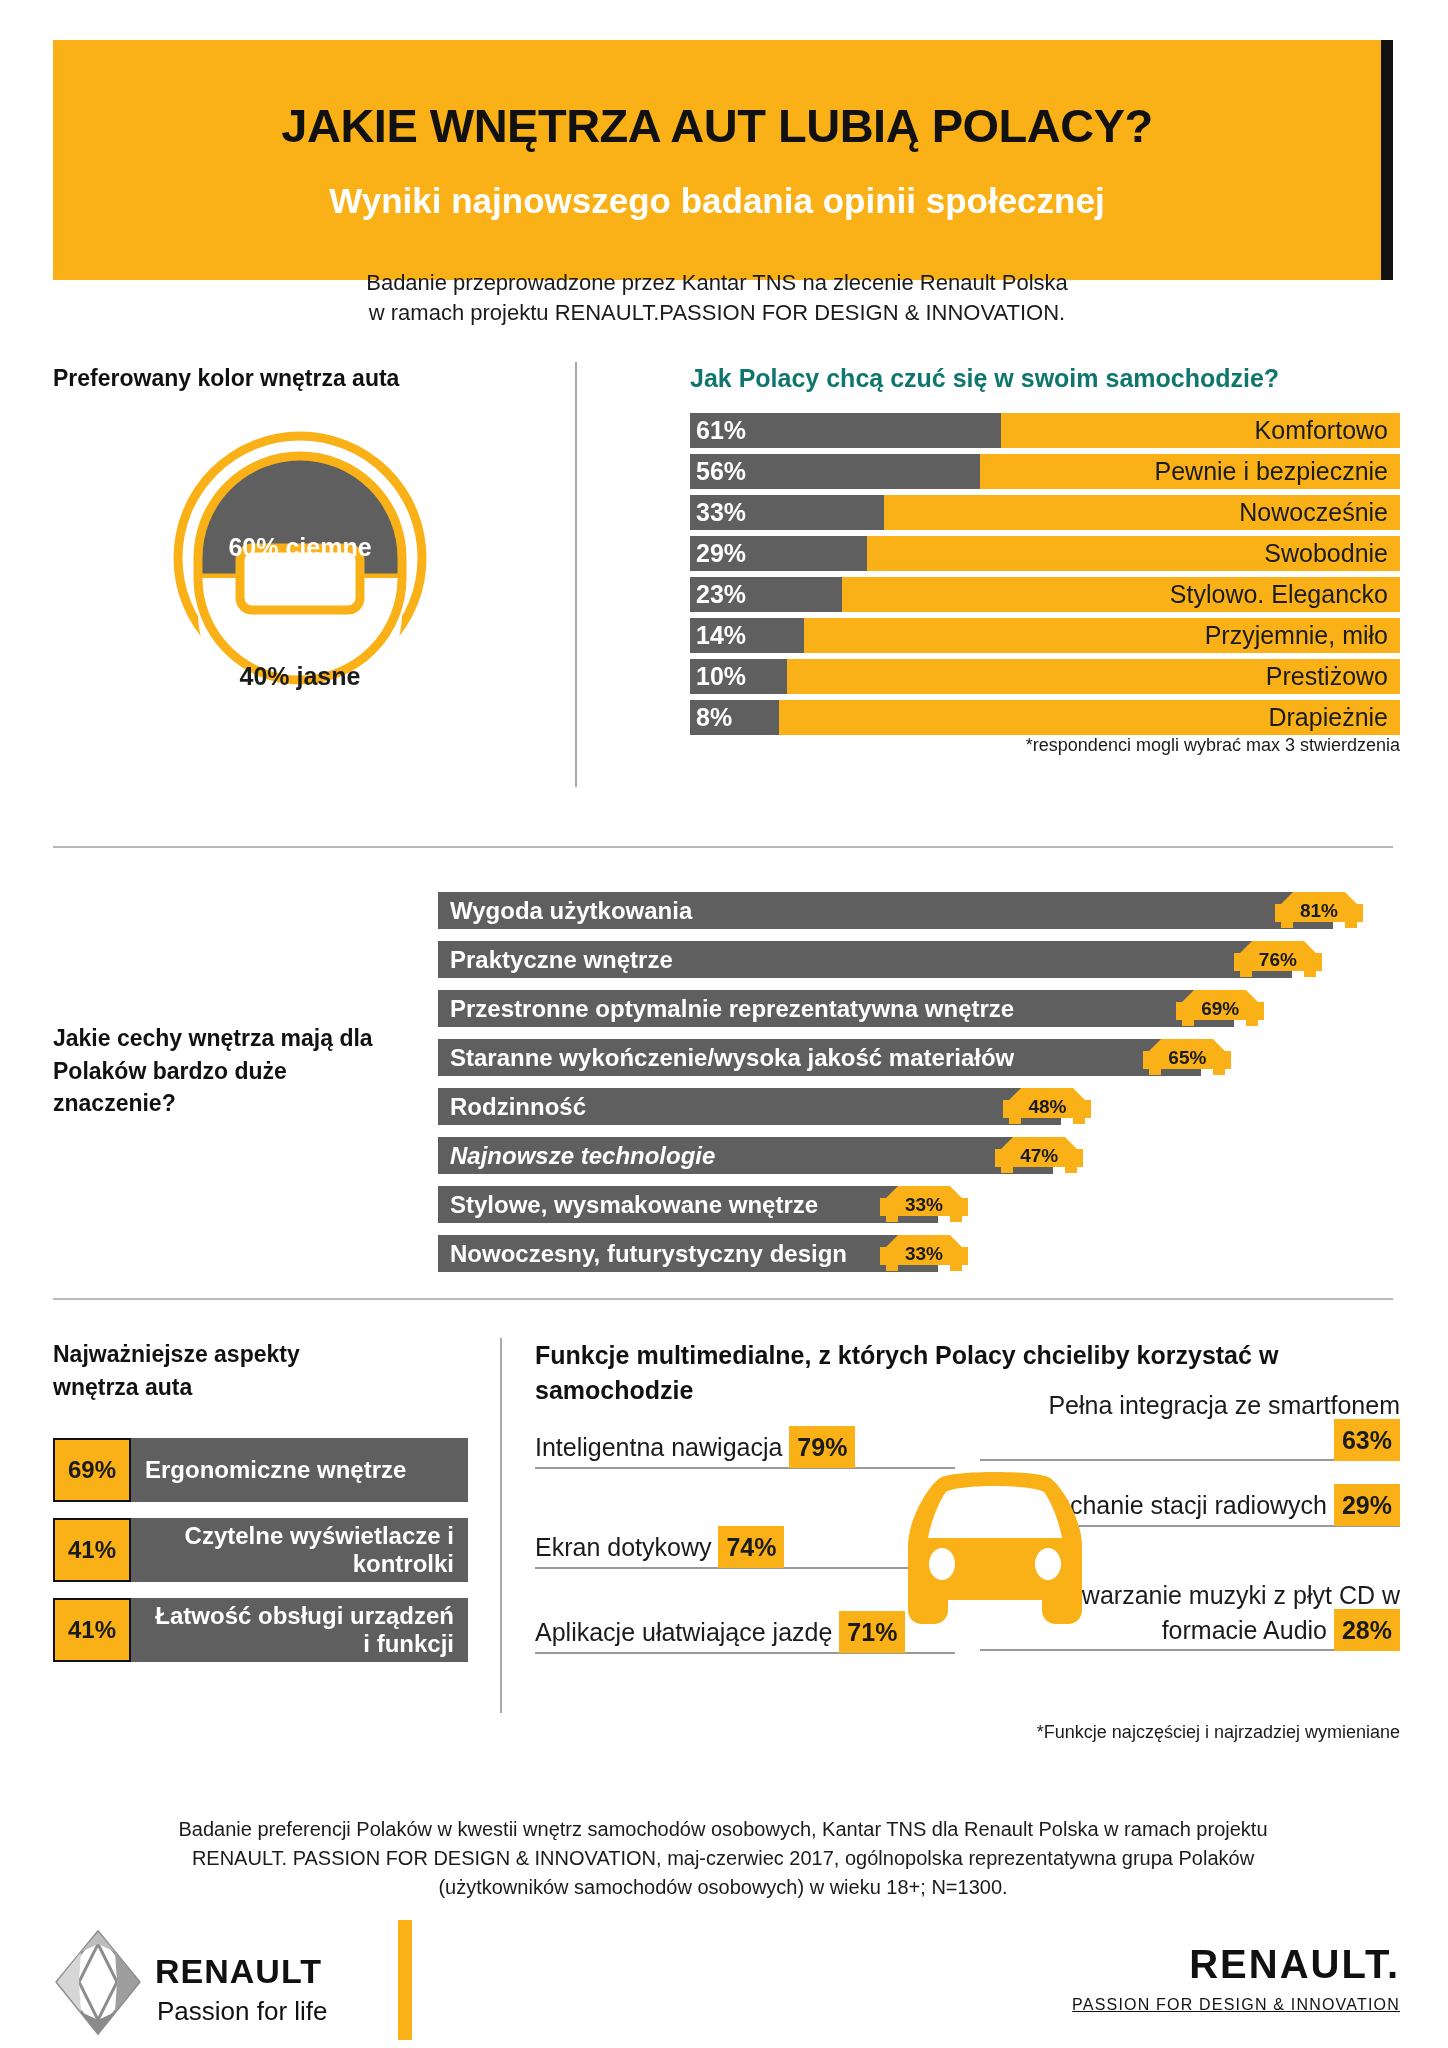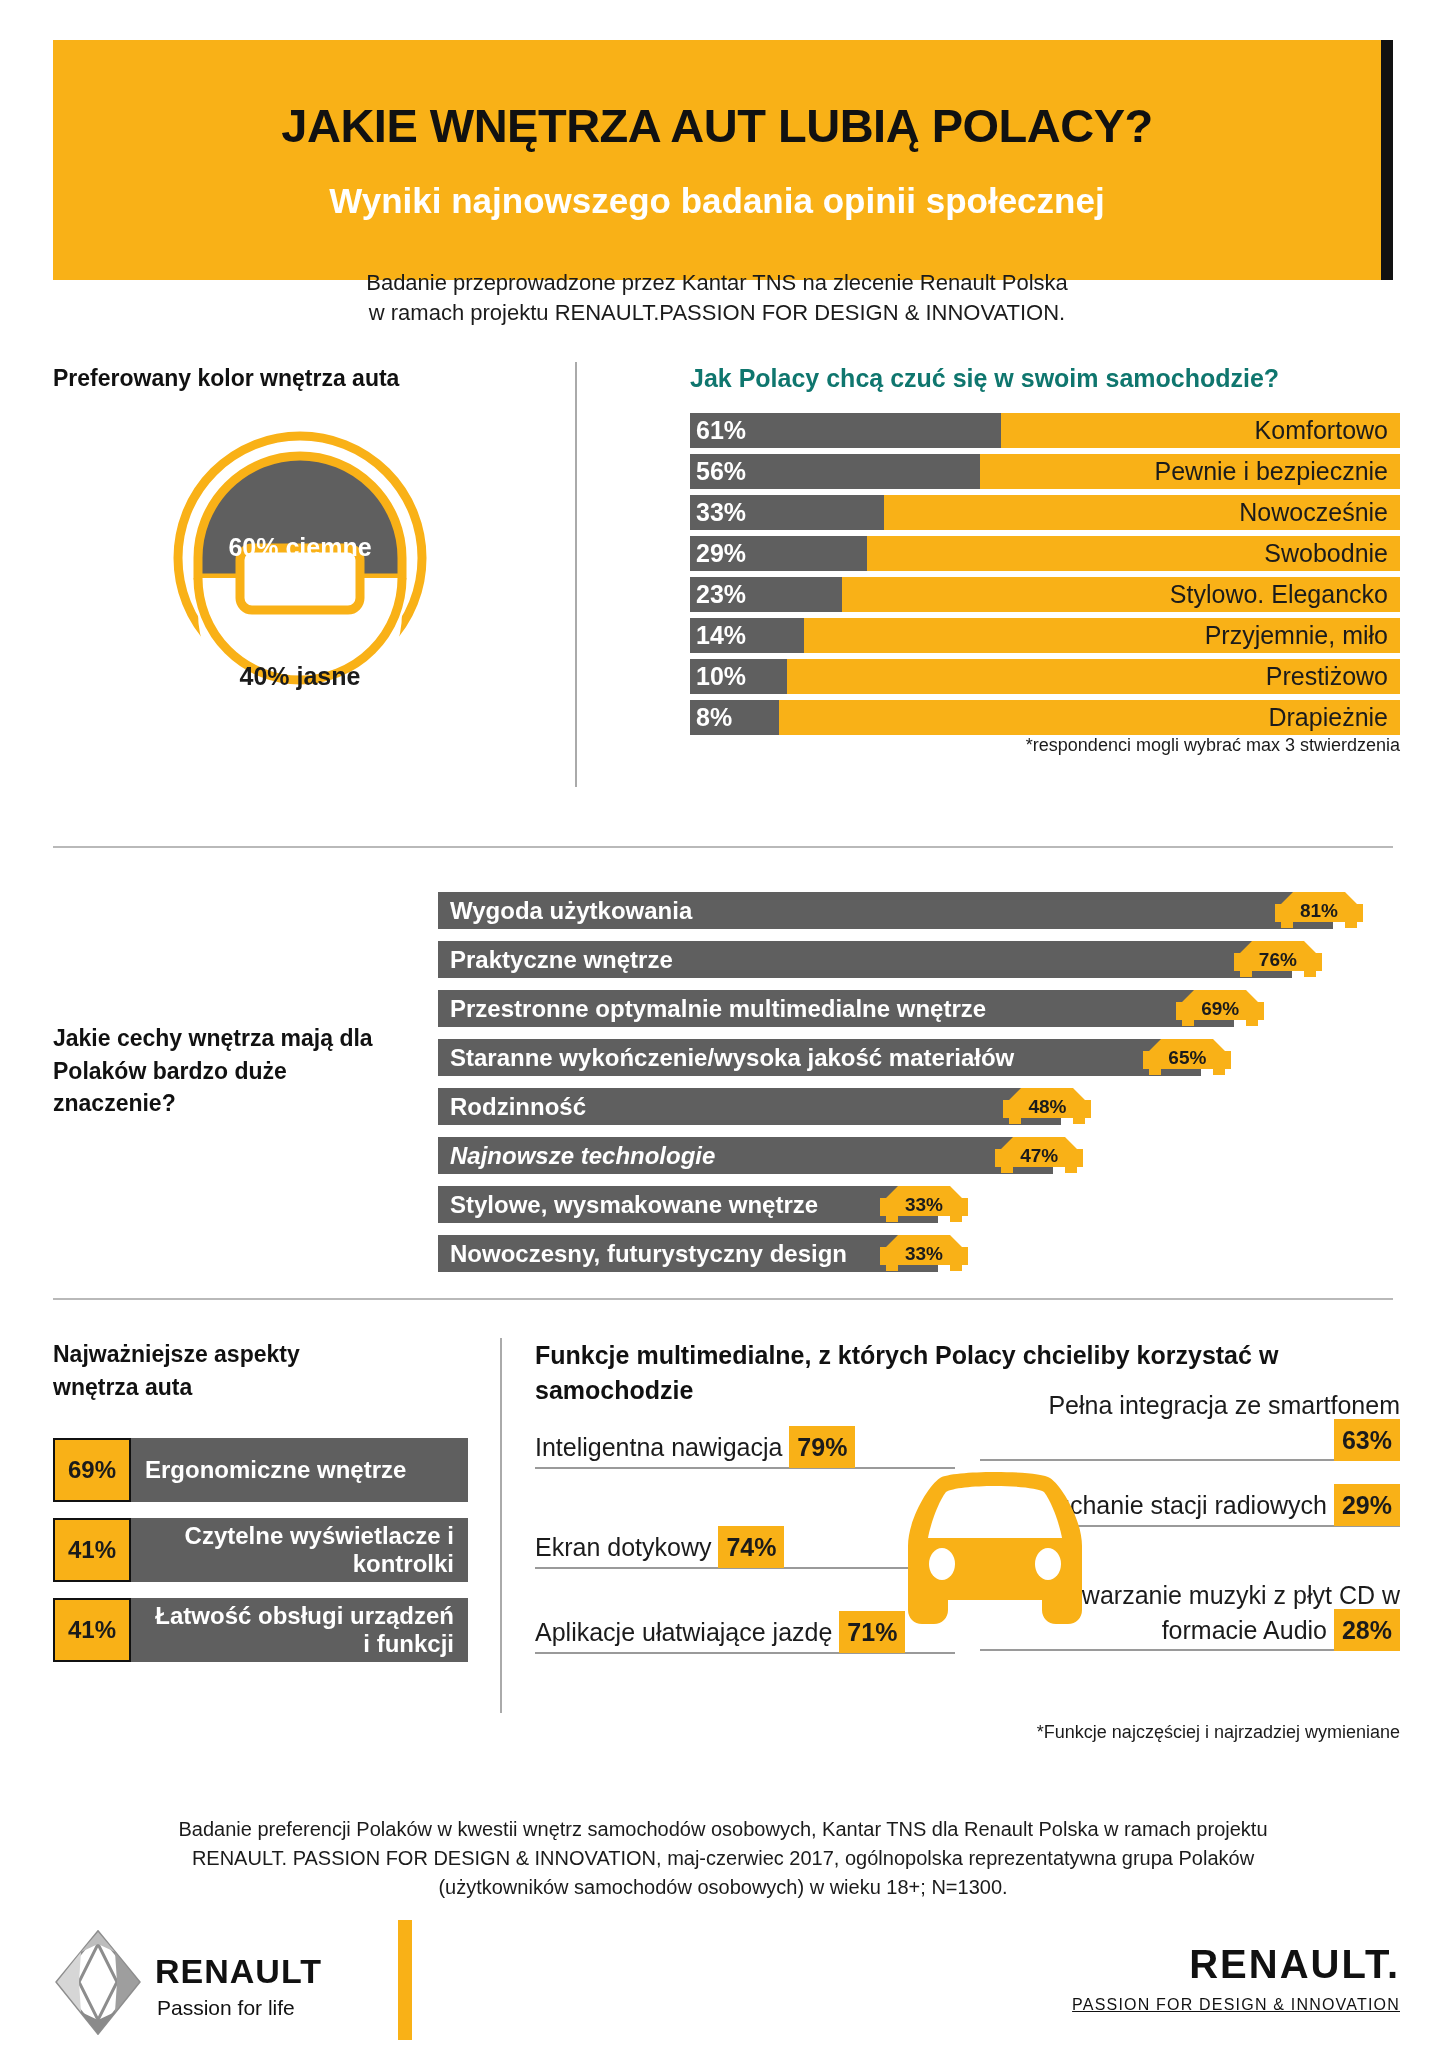--- a/index.html
+++ b/index.html
@@ -145,21 +145,21 @@
 
   
   .source{
     position:absolute;left:53px;top:1815px;width:1340px;text-align:center;
     font-size:20px;color:#1b1b1b;line-height:1.45;
   }
   .source span{display:block;}
   .logo-area{position:absolute;left:0;top:1930px;width:1448px;height:110px;}
   .r-logo{position:absolute;left:53px;top:0px;width:90px;height:105px;}
   .r-word{position:absolute;left:155px;top:22px;font-size:34px;font-weight:bold;letter-spacing:1px;color:#111;}
-  .r-tag{position:absolute;left:157px;top:66px;font-size:21px;color:#111;}
+  .r-tag{position:absolute;left:157px;top:66px;font-size:26px;color:#111;}
   .yellow-bar{position:absolute;left:398px;top:-10px;width:14px;height:120px;background:#F9B117;}
   .r2-word{position:absolute;right:48px;top:12px;font-size:40px;font-weight:bold;letter-spacing:2px;color:#111;text-align:right;}
   .r2-tag{position:absolute;right:48px;top:66px;font-size:16px;letter-spacing:1.2px;color:#111;text-align:right;text-decoration:underline;}
 </style>
 </head>
 <body>
 
 <div class="page">
 
   <div class="header">
@@ -254,21 +254,21 @@
           </div>
           <div class="carbadge" style="left: 791.854px;">
             <svg viewBox="0 0 96 46" width="96" height="46" style="position:absolute;left:0;top:0;">
               <path d="M10 16 L22 4 L74 4 L86 16 L92 16 L92 34 L86 34 L86 40 L74 40 L74 34 L22 34 L22 40 L10 40 L10 34 L4 34 L4 16 Z" fill="#F9B117"></path>
             </svg>
             <div class="cpct">76%</div>
           </div>
         </div>
         <div class="crow">
           <div class="cbar" style="width: 796.25px;">
-            <div class="ctext">Przestronne optymalnie multimedialne wnętrze</div>
+            <div class="ctext">Przestronne optymalnie reprezentatywna wnętrze</div>
           </div>
           <div class="carbadge" style="left: 734.25px;">
             <svg viewBox="0 0 96 46" width="96" height="46" style="position:absolute;left:0;top:0;">
               <path d="M10 16 L22 4 L74 4 L86 16 L92 16 L92 34 L86 34 L86 40 L74 40 L74 34 L22 34 L22 40 L10 40 L10 34 L4 34 L4 16 Z" fill="#F9B117"></path>
             </svg>
             <div class="cpct">69%</div>
           </div>
         </div>
         <div class="crow">
           <div class="cbar" style="width: 763.333px;">

